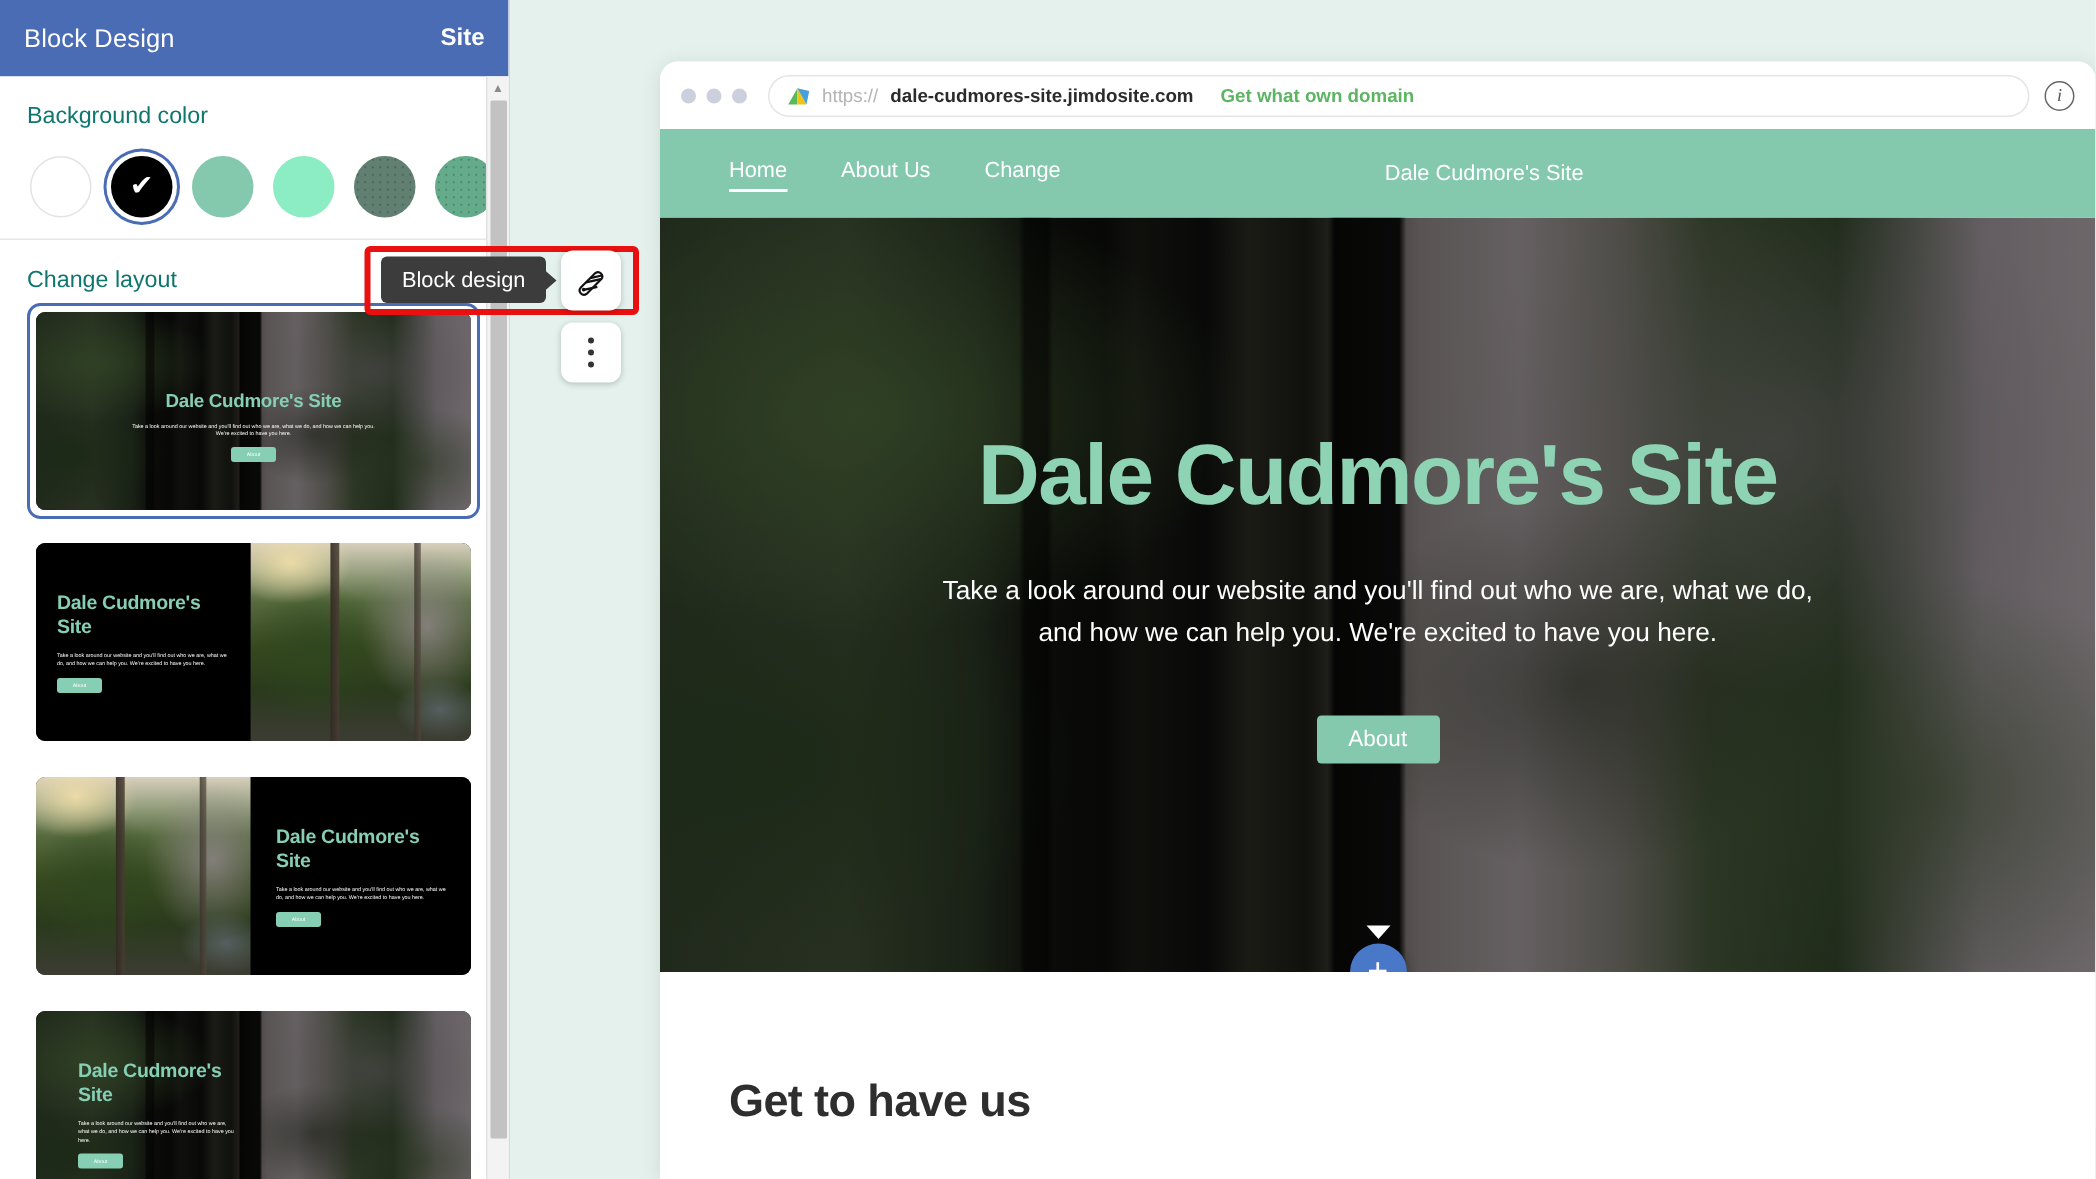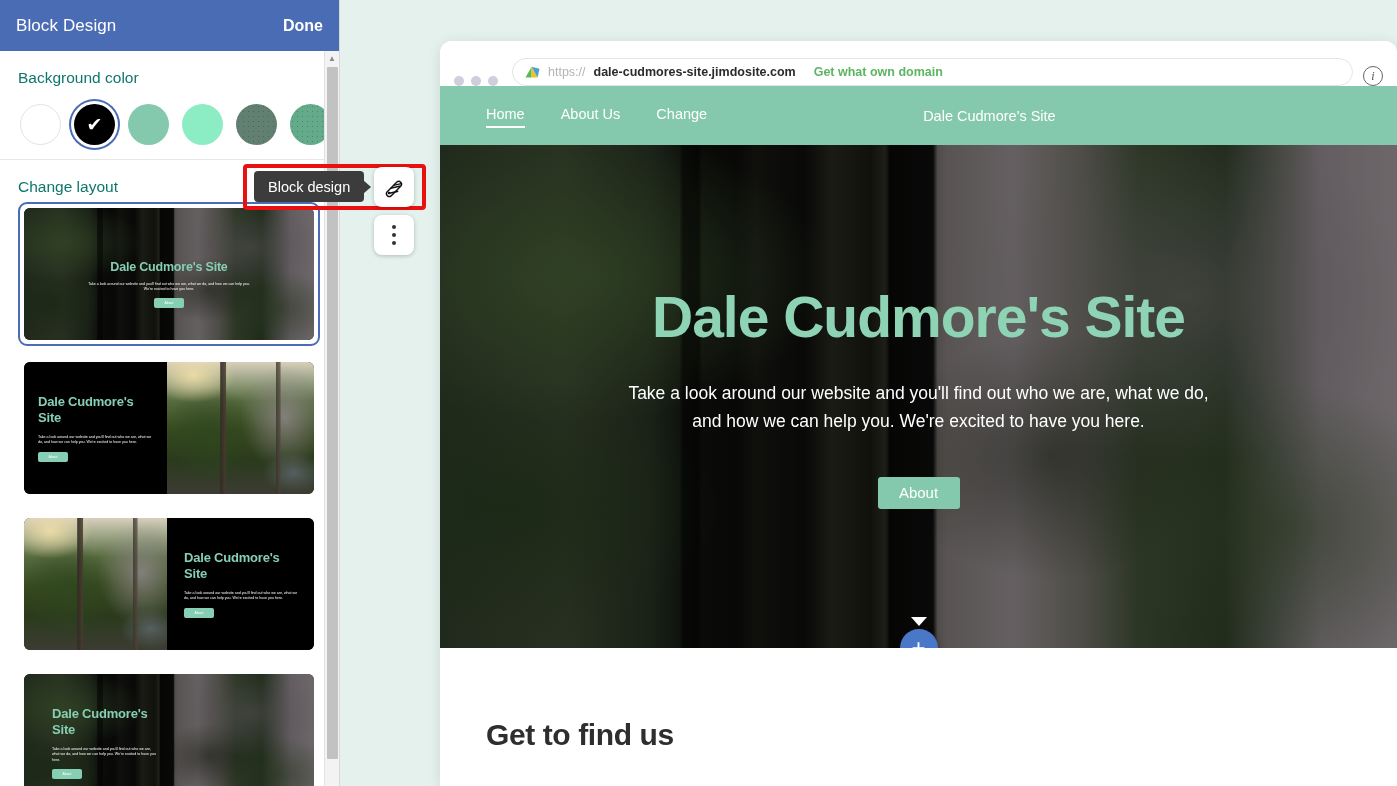--- a/index.html
+++ b/index.html
@@ -170,21 +170,21 @@
 
   
   .browser {
     position: absolute; left: 440px; top: 41px;
     width: 957px; height: 745px;
     background: #fff; border-radius: 12px 12px 0 0;
     overflow: hidden;
     box-shadow: 0 2px 14px rgba(0,0,0,.10);
   }
   .browser-bar {
-    height: 45px; display: flex; align-items: flex-end; padding: 0 14px; gap: 10px; background:#fff;
+    height: 45px; display: flex; align-items: center; padding: 0 14px; gap: 10px; background:#fff;
   }
   .dots { display: flex; gap: 7px; margin-right: 4px; }
   .dots span { width: 10px; height: 10px; border-radius: 50%; background: #ccd0dd; display:block; }
   .urlbar {
     flex: 1; height: 28px; border: 1px solid #e4e4e4; border-radius: 14px;
     display: flex; align-items: center; gap: 8px; padding: 0 12px; background: #fff;
   }
   .favicon { width: 15px; height: 14px; flex: 0 0 auto; }
   .url-proto { color: #b4b4b4; font-size: 12.5px; }
   .url-host { color: #2b2b2b; font-size: 12.5px; font-weight: bold; }
@@ -244,21 +244,21 @@
 </style>
 </head>
 <body>
 
 <div id="app">
 
   <div class="panel">
 
     <div class="panel-header">
       <div class="panel-title">Block Design</div>
-      <div class="panel-done">Done</div>
+      <div class="panel-done">Site</div>
     </div>
 
     <div class="panel-body">
 
       <div class="section">
         <div class="section-title">Background color</div>
         <div class="swatches">
           <div class="swatch white"></div>
           <div class="swatch sel" style="background:#000">
             <span class="check">✔</span>
@@ -390,17 +390,17 @@
       <div class="hero-inner">
         <div class="hero-title">Dale Cudmore's Site</div>
         <div class="hero-sub">Take a look around our website and you'll find out who we are, what we do, and how we can help you. We're excited to have you here.</div>
         <div class="hero-btn">About</div>
       </div>
       <div class="hero-caret"></div>
       <div class="plus-btn">+</div>
     </div>
 
     <div class="section-below">
-      <div class="s2-title">Get to find us</div>
+      <div class="s2-title">Get to have us</div>
     </div>
 
   </div>
 </div>
 
 </body></html>

